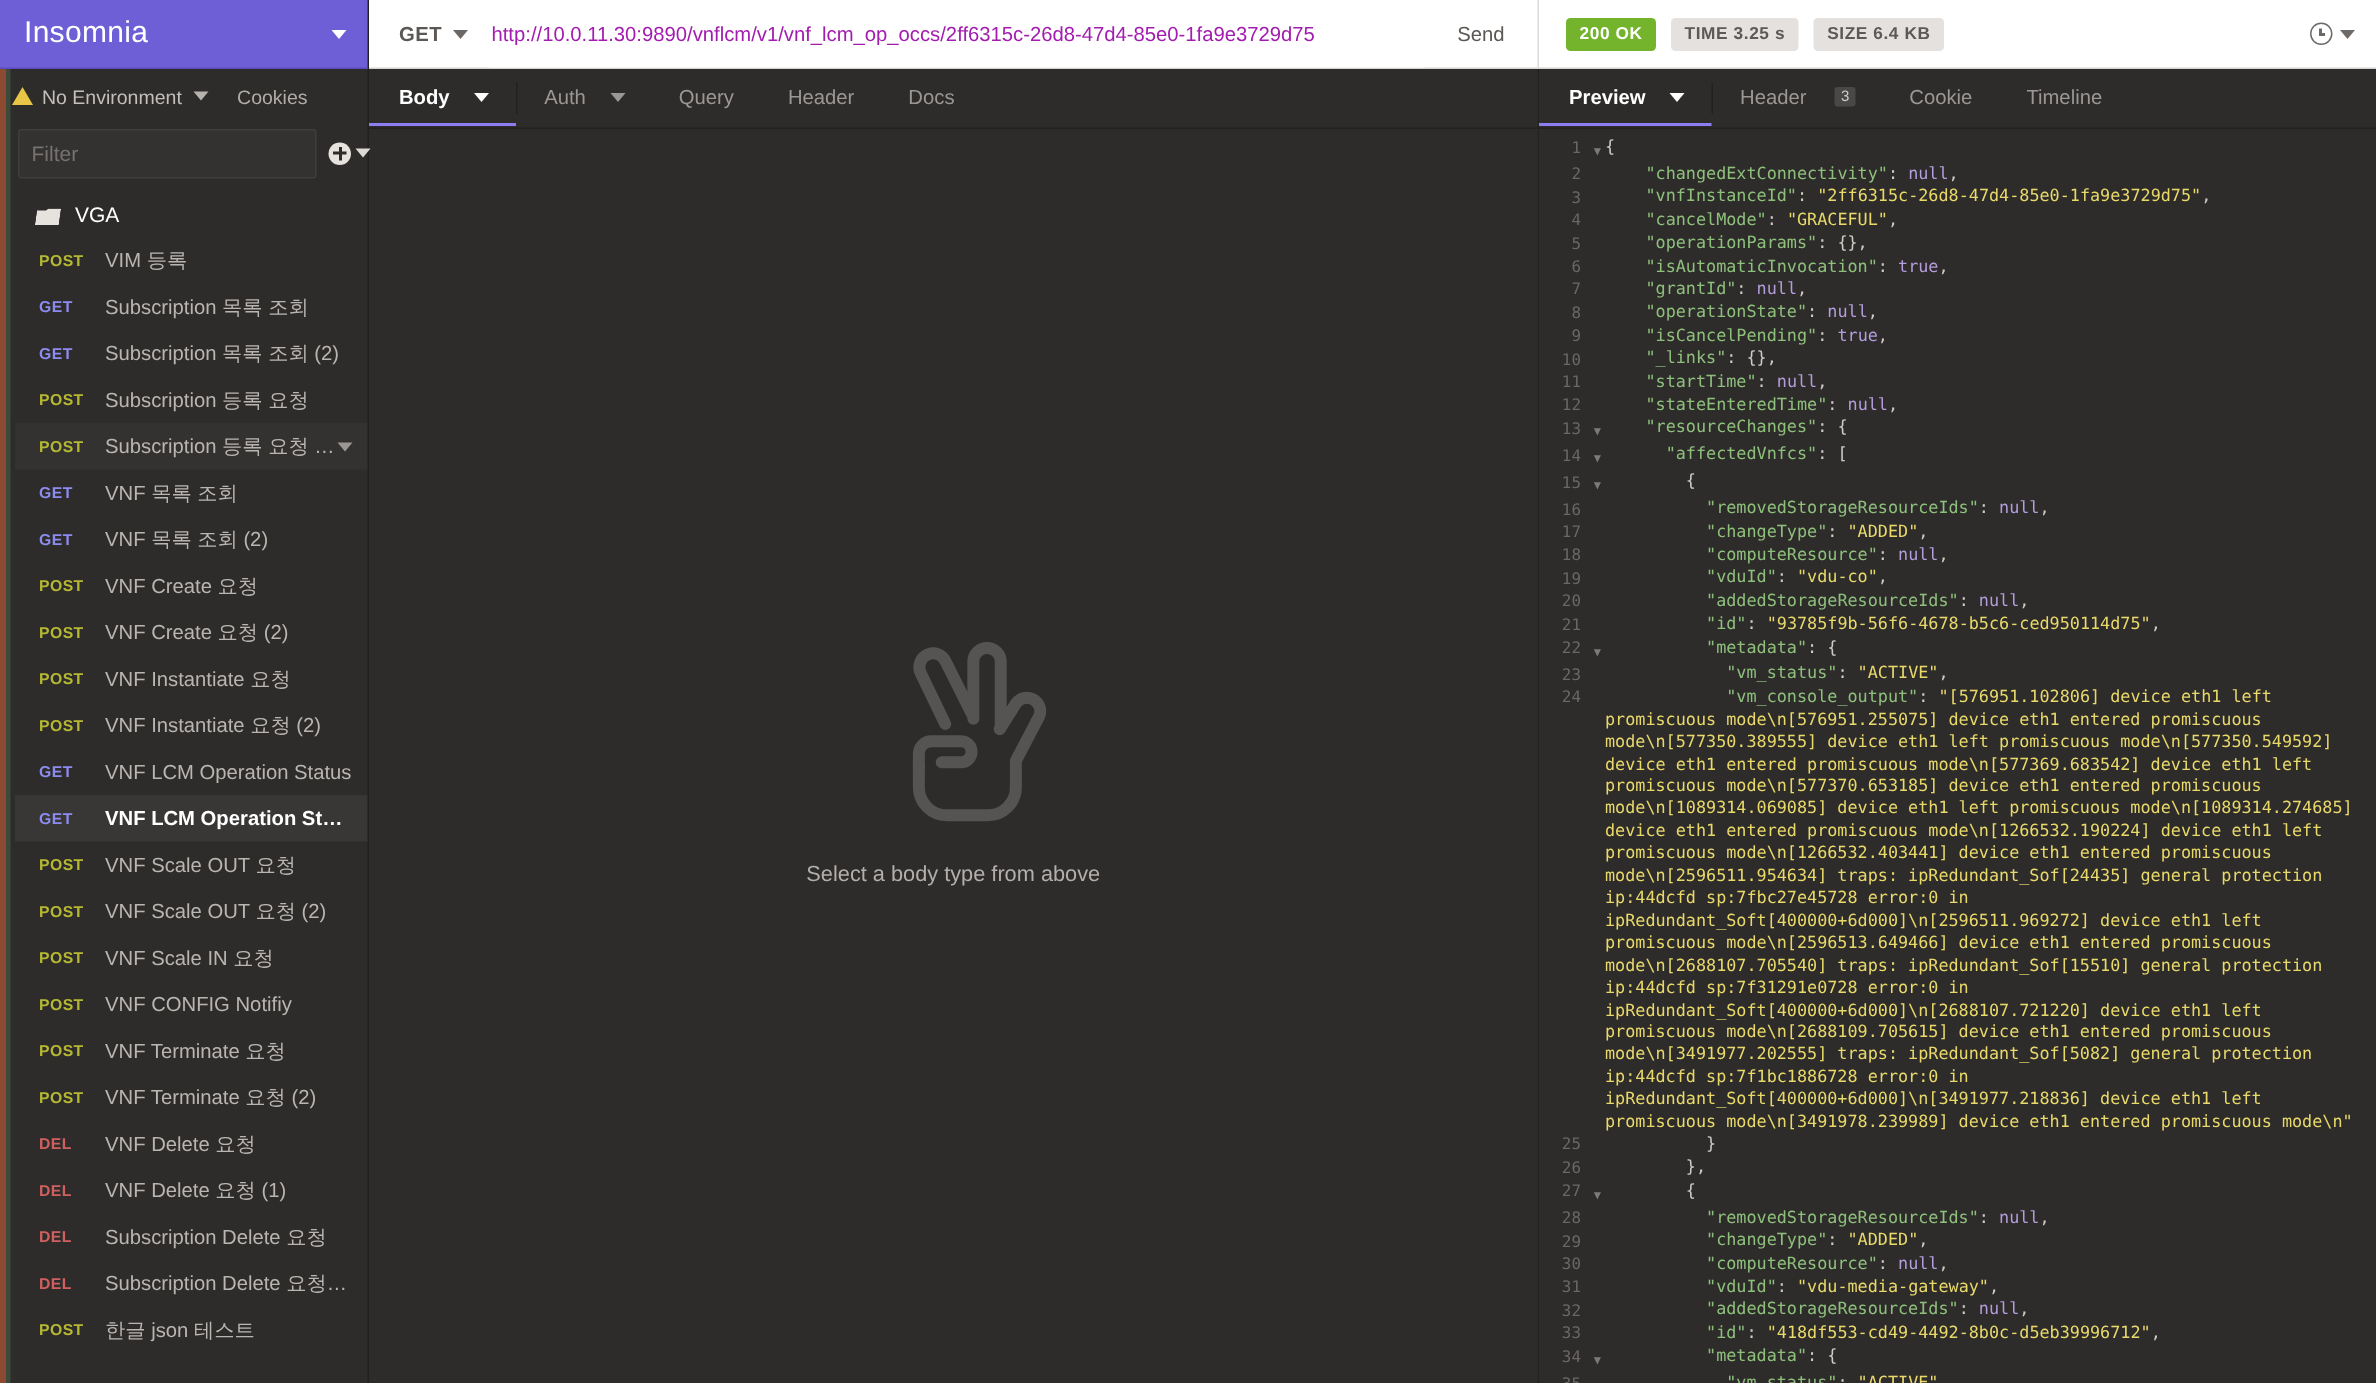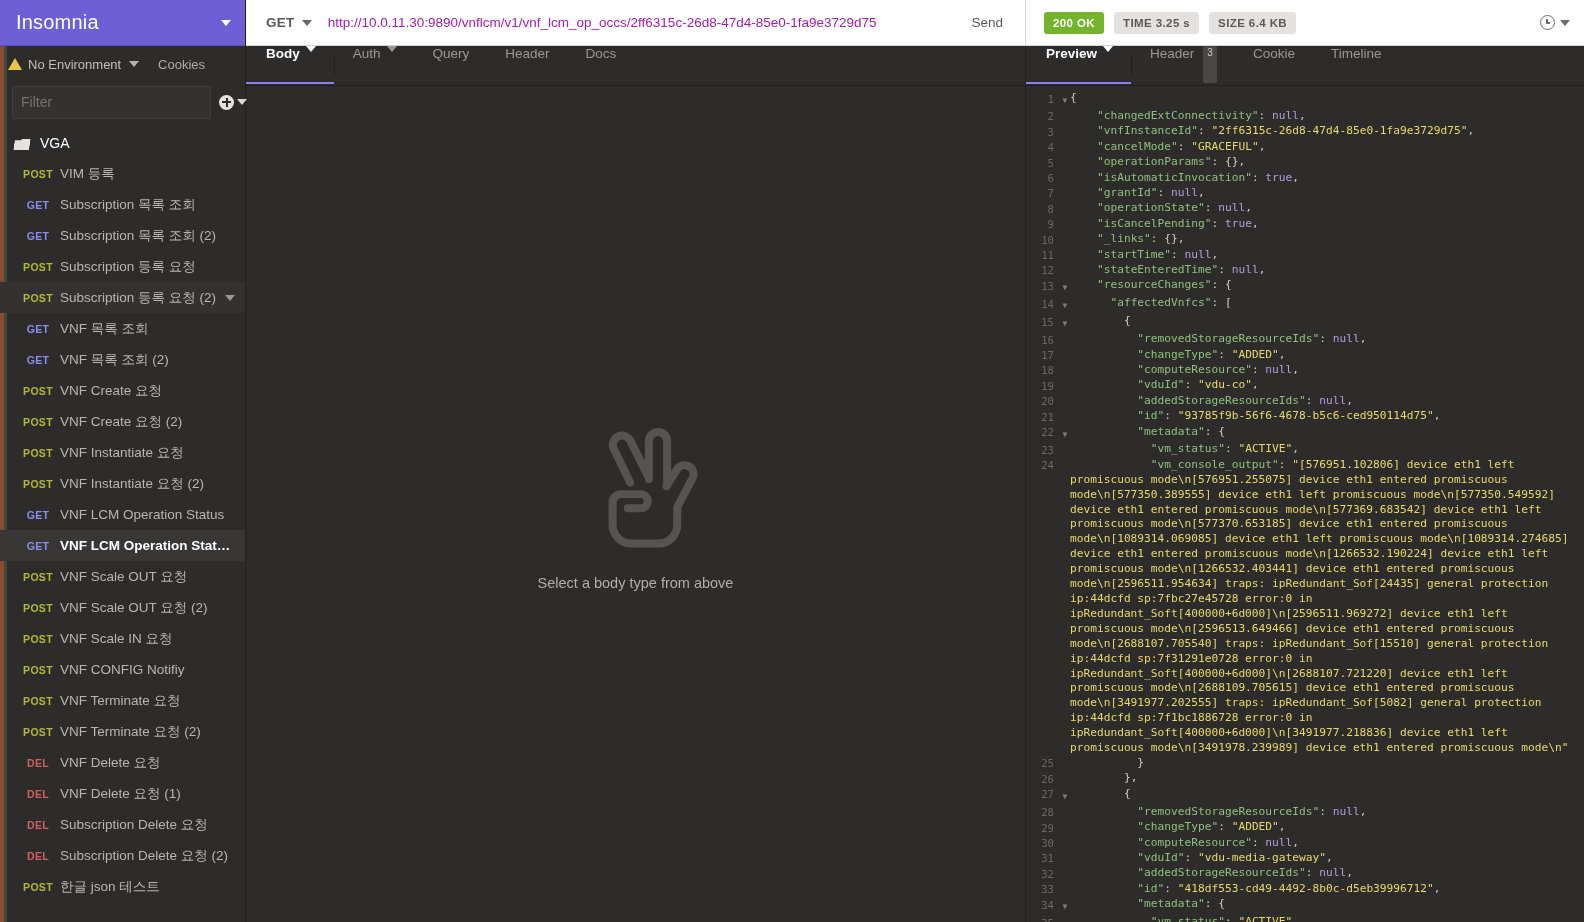--- a/index.html
+++ b/index.html
@@ -86,21 +86,21 @@
     width: 15px; height: 15px; border-radius: 50%;
     background: #e6e2de; position: relative; display: block;
   }
   .plus-circle:before, .plus-circle:after {
     content: ""; position: absolute; background: #2e2c2b;
   }
   .plus-circle:before { left: 3px; right: 3px; top: 6.5px; height: 2px; }
   .plus-circle:after { top: 3px; bottom: 3px; left: 6.5px; width: 2px; }
   #add-caret { color: #ddd9d5; }
 
-  #req-list { flex: 1; overflow: hidden; padding-top: 6px; }
+  #req-list { flex: 1; overflow: hidden; padding-top: 6px; padding-left: 10px; }
   .folder-row {
     height: 30px; display: flex; align-items: center;
     padding-left: 14px; gap: 9px; cursor: pointer;
   }
   .folder-icon { width: 17px; height: 13px; position: relative; display:block; }
   .folder-icon:before {
     content:""; position:absolute; left:0; top:2px; width:16px; height:11px;
     background:#e6e2de;
     clip-path: polygon(0 12%, 38% 12%, 48% 0, 100% 0, 100% 100%, 0 100%);
     transform: skewX(-8deg);
@@ -111,21 +111,20 @@
     height: 31px; display: flex; align-items: center;
     padding-left: 16px; padding-right: 10px; cursor: pointer;
     position: relative;
   }
   .req-row.selected { background: #393736; }
   .req-row.hovered  { background: #343231; }
   .req-method {
     width: 44px; flex: 0 0 44px;
     font-size: 10.5px; font-weight: 700; letter-spacing: .3px;
     font-family: "Liberation Sans", sans-serif;
-    text-align: center;
   }
   .m-POST { color: #b5b832; }
   .m-GET  { color: #8c8cf0; }
   .m-DEL  { color: #d06060; }
   .req-name {
     color: #b9b5b1; font-size: 13.5px; white-space: nowrap;
     overflow: hidden; text-overflow: ellipsis; flex: 1;
   }
   .req-row.selected .req-name { color: #ffffff; font-weight: 700; }
   .row-caret { color: #9a9693; margin-left: auto; }
@@ -193,21 +192,21 @@
     border-right: 1px solid #232120;
     min-width: 0;
   }
   .tabbar {
     height: 40px; flex: 0 0 40px;
     display: flex; align-items: stretch;
     border-bottom: 1px solid #232120;
     background: #2e2c2b;
   }
   .tab {
-    display: flex; gap: 6px;
+    display: flex; align-items: center; gap: 16px;
     padding: 0 18px; cursor: pointer;
     color: #9b9794; font-size: 13.5px;
     border-bottom: 2px solid transparent;
     position: relative;
   }
   .tab.first { padding-left: 20px; }
   .tab.active { color: #ffffff; font-weight: 700; }
   .tab.active:after {
     content:""; position:absolute; left:0; right:0; bottom:-1px;
     height: 2px; background: #8c7df0;

